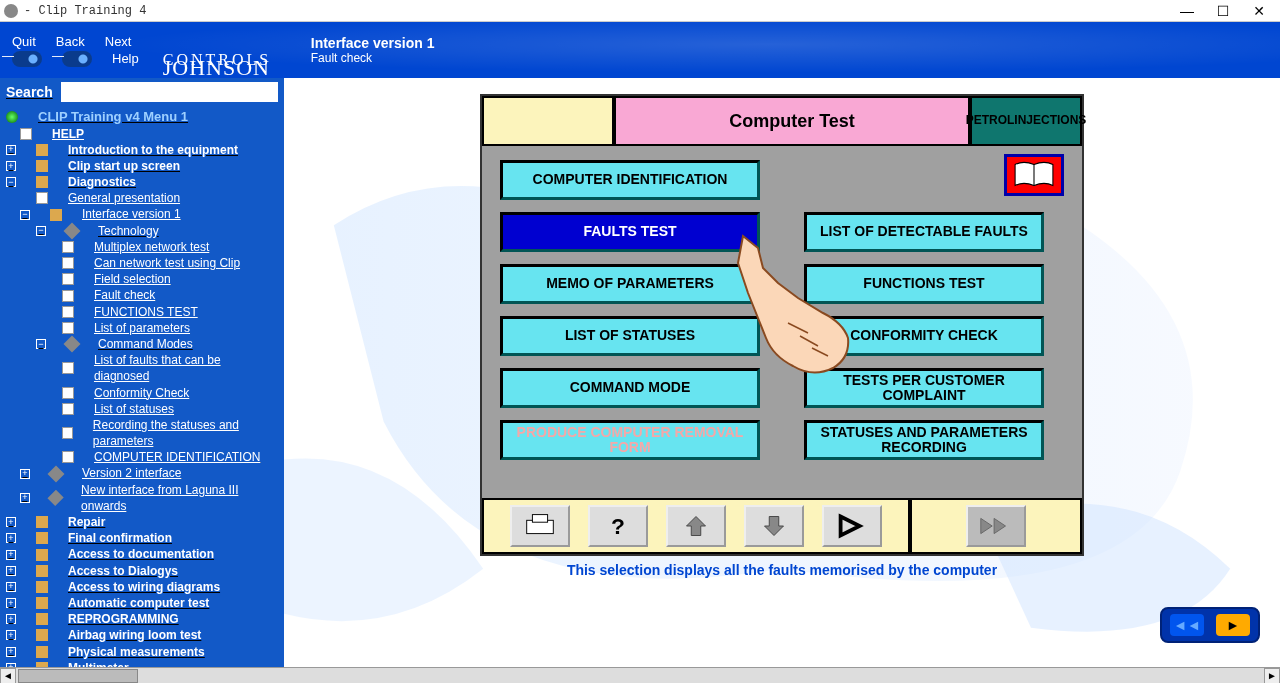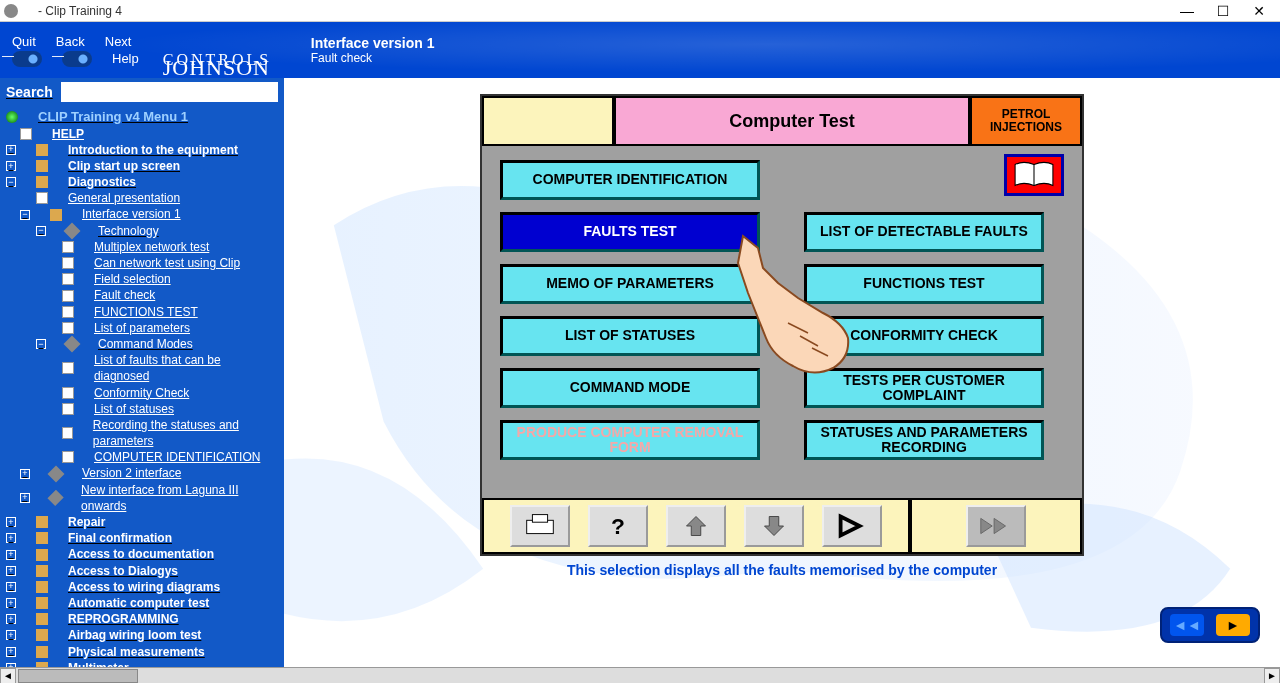--- a/index.html
+++ b/index.html
@@ -1,19 +1,19 @@
 <!DOCTYPE html>
 <html><head>
 <meta charset="utf-8">
 <style>
 * { margin: 0; padding: 0; box-sizing: border-box; }
 body { font-family: Arial, sans-serif; font-size: 12px; width: 1280px; height: 683px; overflow: hidden; background: #fff; }
 
 .titlebar { height: 22px; background: #fff; border-bottom: 1px solid #ccc; display: flex; align-items: center; padding: 0 4px; justify-content: space-between; }
-.titlebar-left { display: flex; gap: 20px; }
+.titlebar-left { display: flex; gap: 6px; font-family: Liberation Mono, monospace; }
 .titlebar-icon { width: 14px; height: 14px; border-radius: 50%; background: #888; display: inline-block; }
 .titlebar-title { font-size: 12px; color: #333; }
 .titlebar-controls { display: flex; gap: 18px; align-items: center; padding-right: 8px; }
 .win-btn { width: 18px; height: 18px; display: flex; align-items: center; justify-content: center; font-size: 14px; cursor: pointer; }
 
 .topbar { height: 56px; background: linear-gradient(to bottom, #0046d1, #0046d1); display: flex; align-items: center; color: #fff; position: relative; overflow: hidden; }
 .topbar::before { content: ''; position: absolute; inset: 0; background: radial-gradient(ellipse at 60% 40%, rgba(255,255,255,0.15), transparent 60%); }
 .nav-group { display: flex; flex-direction: column; gap: 2px; padding: 4px 12px; position: relative; z-index: 1; }
 .nav-row { display: flex; gap: 20px; }
 .nav-link { color: #fff; font-size: 13px; cursor: pointer; }
@@ -47,21 +47,21 @@
 .ind4 { padding-left: 58px; }
 
 .content { flex: 1; position: relative; background: #fff; overflow: hidden; }
 .bg-swirl { position: absolute; inset: 0; }
 .bg-swirl svg { width: 100%; height: 100%; }
 
 .panel { position: absolute; left: 196px; top: 16px; width: 604px; height: 462px; background: #a0a0a0; border: 2px solid #333; }
 .panel-header { display: flex; height: 50px; }
 .header-left { width: 132px; border: 2px solid #000; background: #fcf4bc; }
 .header-mid { flex: 1; border: 2px solid #000; background: #f9a8d4; display: flex; align-items: center; justify-content: center; font-size: 18px; font-weight: bold; }
-.header-right { width: 112px; border: 2px solid #000; background: #f97316; display: flex; flex-direction: column; align-items: center; justify-content: center; font-size: 12px; font-weight: bold; line-height: 1.1; text-align: left; }
+.header-right { width: 112px; border: 2px solid #000; background: #0f766e; display: flex; align-items: center; justify-content: center; font-size: 12px; font-weight: bold; line-height: 1.1; text-align: left; }
 
 .panel-body { position: relative; padding: 14px 18px 8px 18px; height: calc(100% - 50px - 56px); }
 .book-icon { position: absolute; right: 18px; top: 8px; width: 60px; height: 42px; background: #ff0000; border: 3px solid #0000aa; display: flex; align-items: center; justify-content: center; }
 .book-icon svg { width: 42px; height: 30px; }
 
 .btn-grid { display: grid; grid-template-columns: 260px 240px; gap: 12px 44px; margin-top: 0; }
 .btn-grid .col-span { grid-column: 1 / 2; }
 .ui-btn { height: 40px; border: 3px solid #000; border-right-color: #055; border-bottom-color: #055; background: #67e4f0; display: flex; align-items: center; justify-content: center; font-weight: bold; font-size: 14px; text-align: center; line-height: 1.1; cursor: pointer; padding: 2px 4px; }
 .ui-btn.active { background: #0000d0; color: #fff; }
 .ui-btn.disabled { color: #f4a8a8; cursor: default; }

